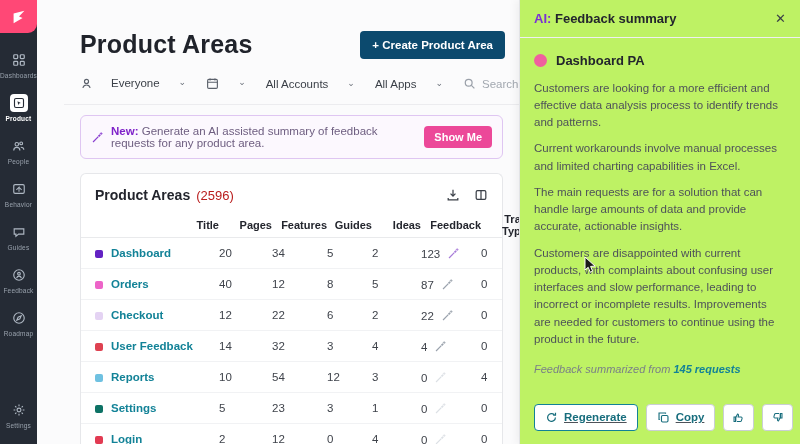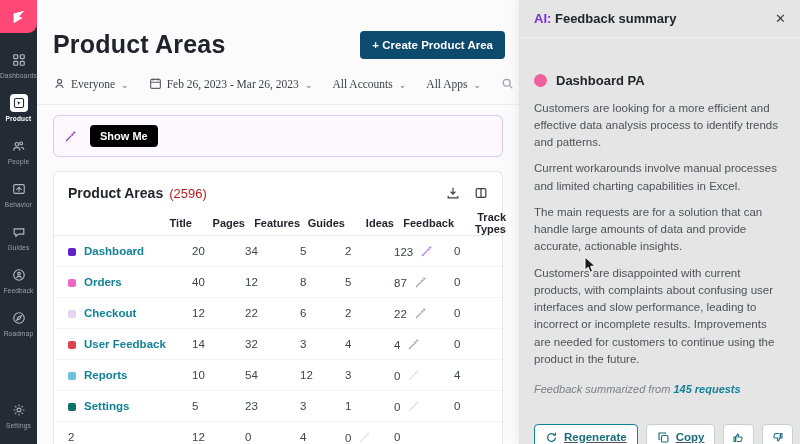--- a/index.html
+++ b/index.html
@@ -11,56 +11,56 @@
   .logo { width:37px; height:33px; background:#FF4876; border-radius:0 0 9px 0; display:flex; align-items:center; justify-content:center; cursor:pointer; }
   .nav { display:flex; flex-direction:column; align-items:center; width:100%; margin-top:12px; gap:2px; }
   .nav-item { width:100%; padding:6px 0 7px; display:flex; flex-direction:column; align-items:center; gap:3px; cursor:pointer; }
   .nav-label { font-size:6.5px; color:#99A2AD; letter-spacing:.2px; }
   .nav-item.active .nav-label { color:#FFFFFF; font-weight:bold; }
   .nav-icon { width:18px; height:18px; display:flex; align-items:center; justify-content:center; color:#AEB7C2; }
   .nav-item.active .nav-icon { background:#FFFFFF; border-radius:4px; color:#252B35; }
   .nav-settings { margin-top:auto; margin-bottom:8px; }
 
   
-  .main { flex:1; min-width:0; display:flex; flex-direction:column; background:#FBFBFC; }
+  .main { flex:1; min-width:0; display:flex; flex-direction:column; background:#FBFBFC;margin-left:27px; }
   .main-header { display:flex; justify-content:space-between; align-items:center; padding:30px 14px 14px 16px; }
   .page-title { font-size:25px; font-weight:bold; color:#20232B; letter-spacing:.2px; }
   .create-btn { background:#0c4a6e; color:#fff; border:none; border-radius:4px; font-size:11.5px; font-weight:bold; padding:8px 12px; cursor:pointer; font-family:inherit; }
   .filters { display:flex; align-items:center; gap:20px; padding:4px 16px 14px; border-bottom:1px solid #ECECEF; font-size:11.5px; color:#3A3F47; }
-  .filter { display:flex; align-items:flex-end; gap:5px; cursor:pointer; white-space:nowrap;font-family:Liberation Serif, serif; }
+  .filter { display:flex; align-items:flex-start; gap:18px; cursor:pointer; white-space:nowrap; }
   .chev { font-size:9px; color:#6A707A; margin-left:1px; }
   .search { margin-left:auto; display:flex; align-items:center; gap:6px; }
   .search input { border:none; outline:none; background:transparent; font-size:11.5px; color:#3A3F47; width:92px; font-family:inherit; }
   .search input::placeholder { color:#A2A8B0; }
   .icon12 { width:13px; height:13px; color:#5B616B; flex-shrink:0; }
 
   .banner { margin:10px 16px 2px; border:1px solid #DFC6F2; background:#FCF8FE; border-radius:6px; padding:9px 10px; display:flex; align-items:center; gap:7px; font-size:11.5px; color:#6E5E80; }
   .banner .tag { color:#7F22C9; font-weight:bold; }
   .banner-wand { width:13px; height:13px; color:#8A3FD0; flex-shrink:0; }
-  .show-me { background:#000000; color:#fff; border:none; border-radius:4px; font-size:11px; font-weight:bold; padding:5px 10px; margin-left:6px; cursor:pointer; font-family:inherit; white-space:nowrap; }
+  .show-me { background:#ec4899; color:#fff; border:none; border-radius:4px; font-size:11px; font-weight:bold; padding:5px 10px; margin-left:6px; cursor:pointer; font-family:inherit; white-space:nowrap; }
 
   .card { margin:12px 16px 0; background:#fff; border:1px solid #E6E7EA; border-bottom:none; border-radius:6px 6px 0 0; flex:1; }
   .card-head { display:flex; align-items:center; padding:13px 14px 9px; }
   .card-title { font-size:14px; font-weight:bold; color:#23252D; }
   .card-count { font-size:13px; color:#b91c1c; margin-left:6px; }
   .card-actions { margin-left:auto; display:flex; gap:14px; }
   .card-actions .icon12 { cursor:pointer; width:14px; height:14px; }
   .trow { display:grid; grid-template-columns:124px 53px 55px 45px 49px 60px 52px; padding:0 14px; align-items:center; }
   .thead { height:26px; font-size:11px; font-weight:bold; color:#23252D; border-bottom:1px solid #E9EAEC;text-align:right; }
   .tbody-row { height:31px; font-size:11.5px; color:#3F434B; border-bottom:1px solid #F1F2F4; cursor:pointer; }
   .chip { display:inline-block; width:8px; height:8px; border-radius:2px; margin-right:8px; vertical-align:-1px; }
   .row-title { color:#128297; font-weight:bold; font-size:11.5px; white-space:nowrap; overflow:hidden; }
   .fb-cell { display:flex; align-items:flex-end; gap:7px; }
   .wand { width:13px; height:13px; }
   .wand-active { color:#A77BD9; }
   .wand-normal { color:#9AA2AD; }
   .wand-disabled { color:#DCE0E5; }
 
   
-  .panel { width:281px; flex-shrink:0; background:#e5e5e5; border-left:1px solid #E2E3E6; box-shadow:-3px 0 8px rgba(0,0,0,.05); display:flex; flex-direction:column; position:relative;gap:20px; }
+  .panel { width:281px; flex-shrink:0; background:#bef264; border-left:1px solid #E2E3E6; box-shadow:-3px 0 8px rgba(0,0,0,.05); display:flex; flex-direction:column; position:relative; }
   .panel-head { display:flex; align-items:center; padding:11px 14px; border-bottom:1px solid #EFEFF2; }
   .panel-title { font-size:13px; font-weight:bold; color:#23252D; }
   .panel-title .ai { color:#7B2FD6; }
   .close-x { margin-left:auto; font-size:13px; color:#3A3F47; cursor:pointer; line-height:1; }
   .panel-body { padding:13px 14px 0; font-size:11.5px; color:#4E5259; line-height:1.5; }
   .subject { display:flex; align-items:center; gap:9px; margin-bottom:4px; }
   .subject-dot { width:13px; height:13px; border-radius:50%; }
   .subject-name { font-size:13px; font-weight:bold; color:#23252D; }
   .panel-body p { margin:9px 0; }
   .note { font-style:italic; font-size:11px; color:#7A8087; margin-top:13px; }
@@ -179,21 +179,20 @@
             <path d="M3.5 13.5c.6-2.4 2.3-3.7 4.5-3.7s3.9 1.3 4.5 3.7"></path>
           </svg>
         <span>Everyone</span>
           <span class="chev">⌄</span>
       </div>
       <div class="filter">
         <svg class="icon12" viewBox="0 0 16 16" fill="none" stroke="currentColor" stroke-width="1.4">
             <rect x="2" y="3" width="12" height="11" rx="1.5"></rect>
             <path d="M2 6.5h12M5 1.8v2.4M11 1.8v2.4"></path>
           </svg>
-        <span>Feb 26, 2023 - Mar 26, 2023</span>
           <span class="chev">⌄</span>
       </div>
       <div class="filter">
         <span>All Accounts</span>
           <span class="chev">⌄</span>
       </div>
       <div class="filter">
         <span>All Apps</span>
           <span class="chev">⌄</span>
       </div>
@@ -205,20 +204,21 @@
         <input type="text" placeholder="Search Product" style="">
       </div>
     </div>
 
     <div class="banner">
       <svg class="banner-wand" viewBox="0 0 16 16" fill="none" stroke="currentColor">
           <path d="M2.5 13.5 L9 7" stroke-width="1.5"></path>
           <path d="M9.3 6.7 L11.2 4.8" stroke-width="2.2"></path>
           <path d="M12.5 1.5v3.4M10.8 3.2h3.4" stroke-width="1"></path>
         </svg>
+      <span><b class="tag">New:</b> <span>Generate an AI assisted summary of feedback requests for any product area.</span></span>
       <button class="show-me">Show Me</button>
     </div>
 
     <div class="card">
       <div class="card-head">
         <span class="card-title">Product Areas</span>
         <span class="card-count">(2596)</span>
         <div class="card-actions">
           <svg class="icon12" viewBox="0 0 16 16" fill="none" stroke="#3A3F47" stroke-width="1.4">
               <path d="M8 2v7M5.2 6.5 8 9.3 10.8 6.5"></path>
@@ -339,20 +339,21 @@
               <svg class="wand wand-disabled" viewBox="0 0 16 16" fill="none" stroke="currentColor">
                 <path d="M2.5 13.5 L9 7" stroke-width="1.5"></path>
                 <path d="M9.3 6.7 L11.2 4.8" stroke-width="2.2"></path>
                 <path d="M12.5 1.5v3.4M10.8 3.2h3.4" stroke-width="1"></path>
               </svg>
             </span>
             <span>0</span>
           </div>
 
           <div class="trow tbody-row">
+            <span class="row-title"><span class="chip" style="background: rgb(226, 58, 82);"></span><span>Login</span></span>
             <span>2</span>
             <span>12</span>
             <span>0</span>
             <span>4</span>
             <span class="fb-cell">
               <span>0</span>
               <svg class="wand wand-disabled" viewBox="0 0 16 16" fill="none" stroke="currentColor">
                 <path d="M2.5 13.5 L9 7" stroke-width="1.5"></path>
                 <path d="M9.3 6.7 L11.2 4.8" stroke-width="2.2"></path>
                 <path d="M12.5 1.5v3.4M10.8 3.2h3.4" stroke-width="1"></path>

